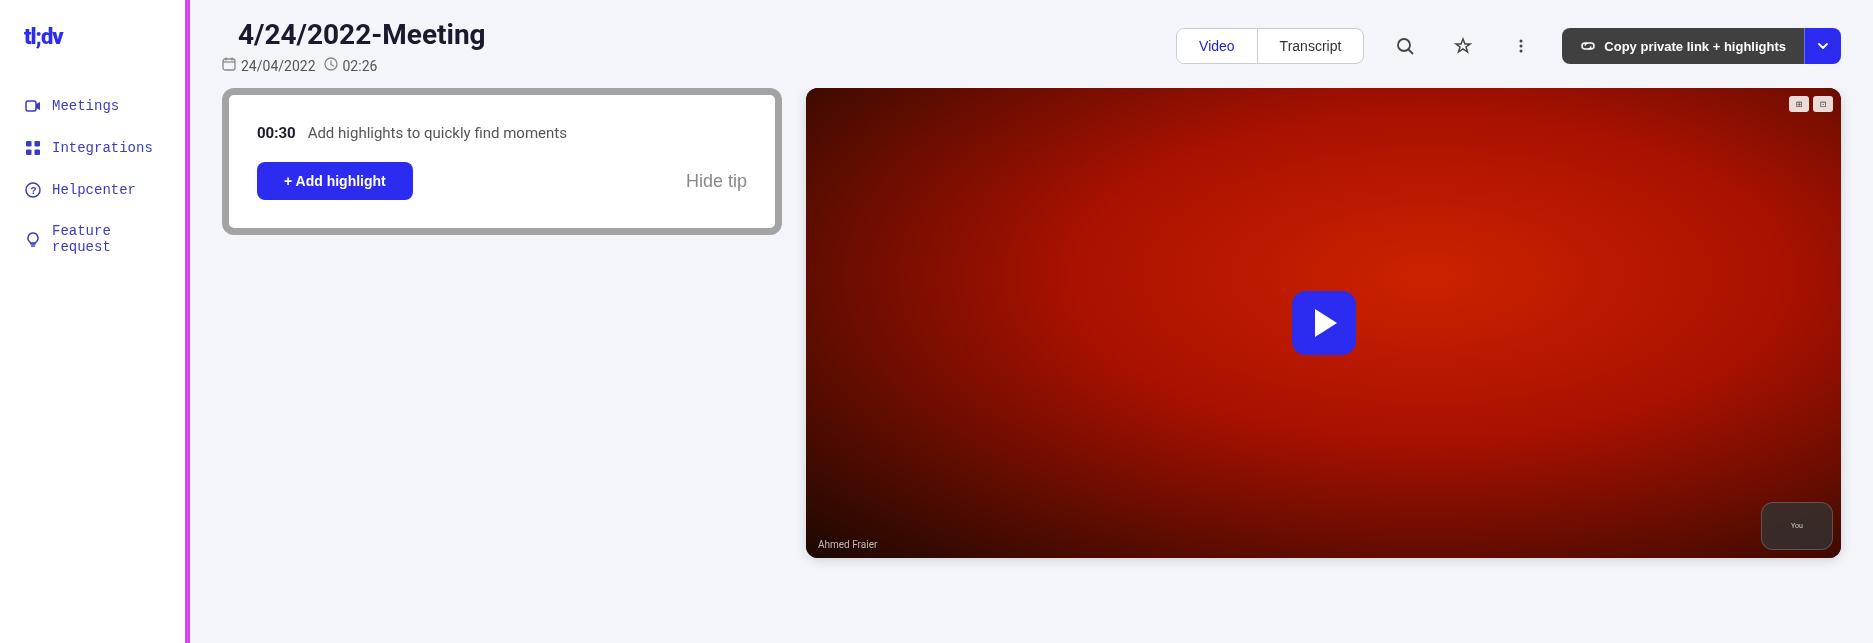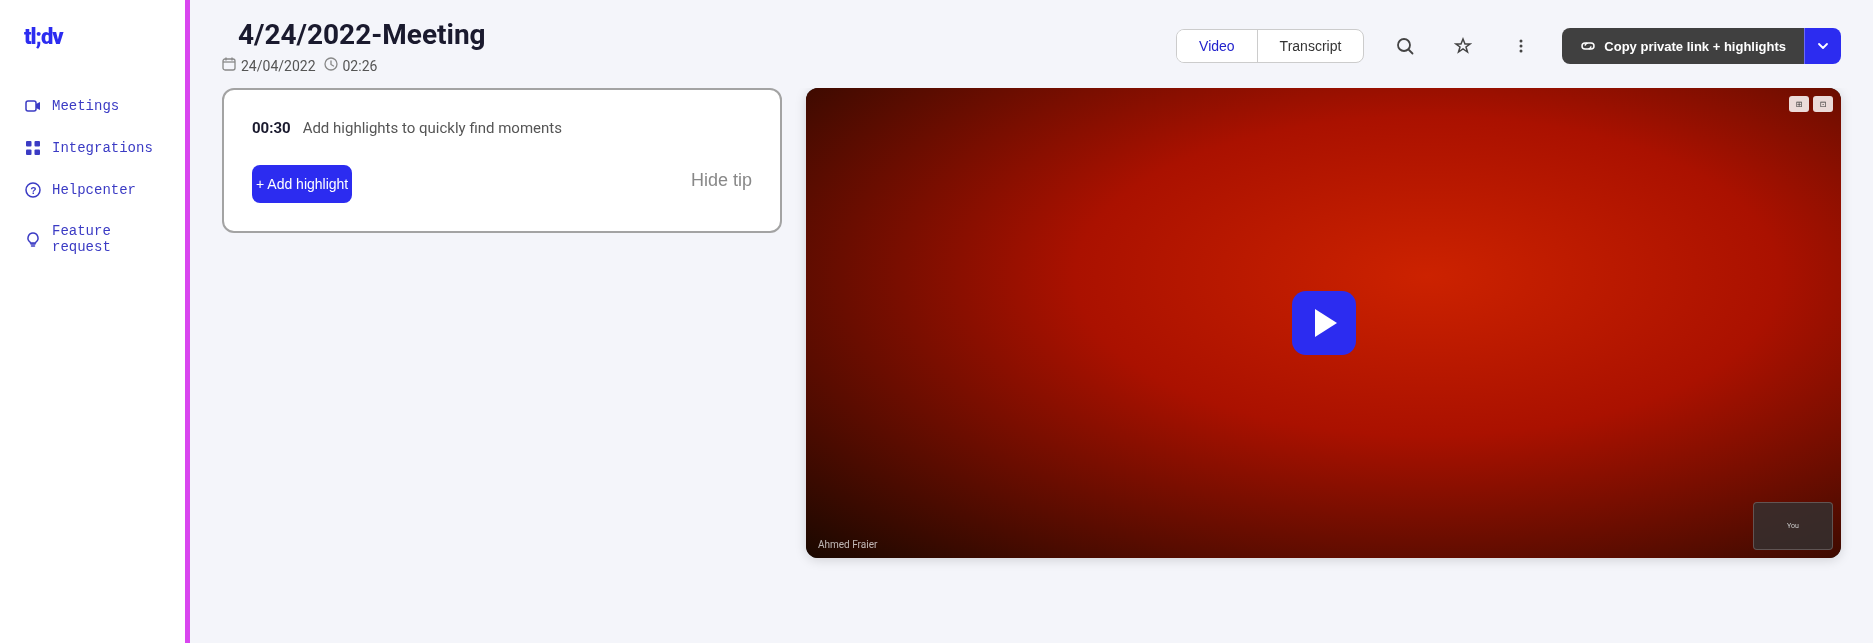--- a/index.html
+++ b/index.html
@@ -87,21 +87,20 @@
       gap: 5px;
     }
     .meta-icon {
       color: #888;
       font-size: 13px;
     }
 
     
     #header-controls {
       display: flex;
-      align-items: center;
       gap: 24px;
     }
     .tab-group {
       display: flex;
       border: 1px solid #ccc;
       border-radius: 8px;
       overflow: hidden;
       background: #fff;
     }
     .tab-btn {
@@ -170,21 +169,21 @@
 
     
     #left-panel {
       flex: 1;
       max-width: 560px;
     }
     .highlight-tip-card {
       background: #fff;
       border-radius: 12px;
       padding: 28px 28px 28px 28px;
-      border: 2px solid #a3a3a3;
+      border: 7px solid #a3a3a3;
     }
     .tip-timestamp {
       font-size: 15px;
       font-weight: 700;
       color: #1a1a2e;
       display: inline;
       margin-right: 8px;
     }
     .tip-text {
       font-size: 15px;
@@ -195,28 +194,27 @@
       display: flex;
       align-items: center;
       justify-content: space-between;
       margin-top: 20px;
     }
     .add-highlight-btn {
       background: #2c2cf0;
       color: #fff;
       border: none;
       border-radius: 8px;
-      padding: 11px 4px;
+      padding: 11px 27px;
       font-size: 14px;
-      font-weight: 400;
+      font-weight: 700;
       cursor: pointer;
       display: flex;
       align-items: center;
       gap: 6px;
-      margin-top: 8px;
     }
     .hide-tip-btn {
       background: none;
       border: none;
       color: #888;
       font-size: 18px;
       cursor: pointer;
       font-weight: 400;
     }
 
@@ -289,24 +287,24 @@
       right: 8px;
       display: flex;
       justify-content: space-between;
       align-items: flex-end;
     }
     .video-label {
       color: rgba(255,255,255,0.7);
       font-size: 10px;
     }
     .video-pip {
-      width: 80px;
+      width: 72px;
       height: 48px;
       background: rgba(50,50,50,0.8);
-      border-radius: 4px;
+      border-radius: 12px;
       border: 1px solid rgba(255,255,255,0.2);
       display: flex;
       align-items: center;
       justify-content: center;
       font-size: 7px;
       color: #ccc;
     }
   </style>
 </head>
 <body>

